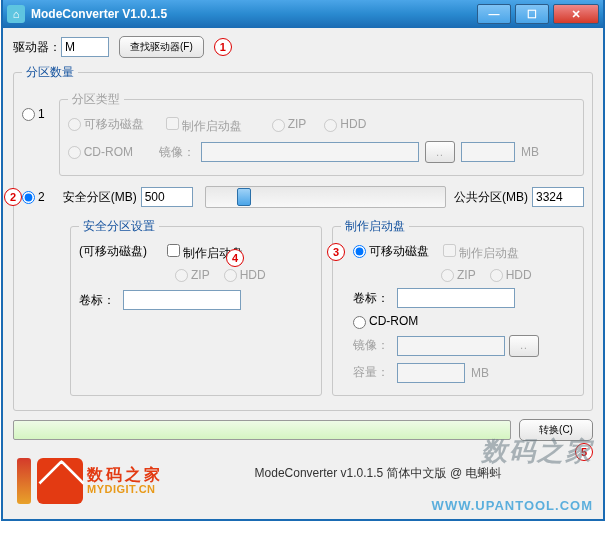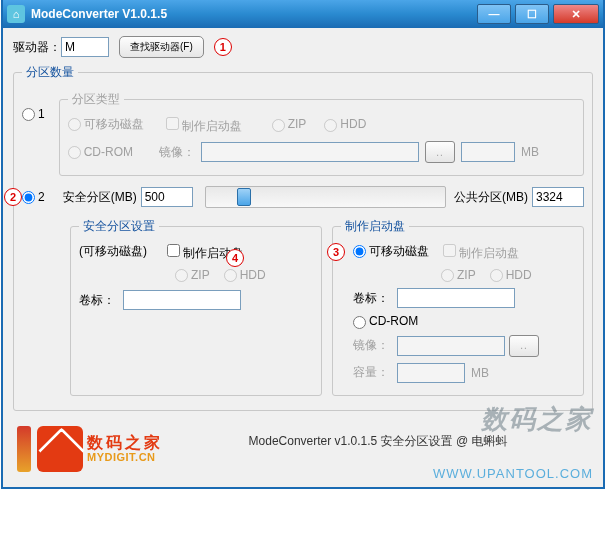--- a/index.html
+++ b/index.html
@@ -28,21 +28,21 @@
 .progress{height:18px;border:1px solid #9a9a9a;border-radius:2px;background:linear-gradient(to bottom,#eefbe6,#d5f5c2);flex:1;margin-right:8px}
 .footer{display:flex;padding:6px 4px 4px 4px}
 .logo{width:150px;height:56px;border:0;display:flex;align-items:center;gap:4px}
 .logo-ic{width:46px;height:46px;background:#e33a12;border-radius:6px;position:relative}
 .logo-ic::before{content:"";position:absolute;left:8px;top:8px;width:30px;height:30px;border:3px solid #fff;border-bottom:none;border-right:none;transform:rotate(45deg);border-radius:4px 0 0 0}
 .logo-txt{display:flex;flex-direction:column;line-height:1.1}
 .logo-txt .cn{color:#e33a12;font-weight:bold;font-size:16px;letter-spacing:3px}
 .logo-txt .en{color:#e89a1a;font-weight:bold;font-size:11px;letter-spacing:0.5px}
 .credits{flex:1;font-size:12px;color:#333;text-align:center;padding-top:10px;line-height:1.7;position:relative}
 .wm1{position:absolute;right:10px;bottom:50px;color:#6e7f88;font-size:26px;font-weight:bold;opacity:.55;font-style:italic;letter-spacing:2px;pointer-events:none}
-.wm2{position:absolute;right:10px;bottom:6px;color:#2a99d6;font-size:13px;font-weight:normal;opacity:.75;letter-spacing:1px;pointer-events:none}
+.wm2{position:absolute;right:10px;bottom:6px;color:#2a99d6;font-size:13px;font-weight:bold;opacity:.75;letter-spacing:1px;pointer-events:none}
 .wm3{position:absolute;right:96px;bottom:34px;color:#6e7f88;font-size:15px;font-weight:bold;opacity:.55;letter-spacing:2px;pointer-events:none}
 .firecracker{width:14px;height:46px;background:linear-gradient(#d43a2a,#e8a22a);border-radius:3px;position:relative;margin-right:2px}
 .m-abs{position:absolute}
 .browse-btn{width:28px;height:20px;border:1px solid #8a8a8a;border-radius:3px;background:linear-gradient(to bottom,#fdfdfd,#e6e6e6);display:inline-flex;align-items:center;justify-content:center;font-size:10px;letter-spacing:1px}
 </style>
 </head>
 <body>
 
 <div class="window">
 
@@ -159,32 +159,37 @@
           </div>
           <div class="row disabled" style="padding-left:12px">
             <span style="margin-right:8px">容量：</span>
             <input type="text" disabled="" style="width: 60px;" value="">
             <span style="margin-left:6px">MB</span>
           </div>
         </fieldset>
       </div>
     </fieldset>
 
+    <div class="row" style="margin-top:8px;position:relative">
+      <div class="progress"></div>
+      <button class="std" style="width:74px">转换(C)</button>
+      <span class="marker m-abs" style="right:0;top:24px">5</span>
+    </div>
 
     <div class="footer" style="position:relative">
       <div class="logo">
         <div class="firecracker"></div>
         <div class="logo-ic"></div>
         <div class="logo-txt">
           <span class="cn">数码之家</span>
           <span class="en">MYDIGIT.CN</span>
         </div>
       </div>
       <div class="credits">
-        <div>ModeConverter v1.0.1.5 安全分区设置 @ 电蝌蚪</div>
+        <div>ModeConverter v1.0.1.5 简体中文版 @ 电蝌蚪</div>
       </div>
     </div>
 
   </div>
 
   <div class="wm1">数码之家</div>
   <div class="wm2">WWW.UPANTOOL.COM</div>
 </div>
 
 </body></html>

